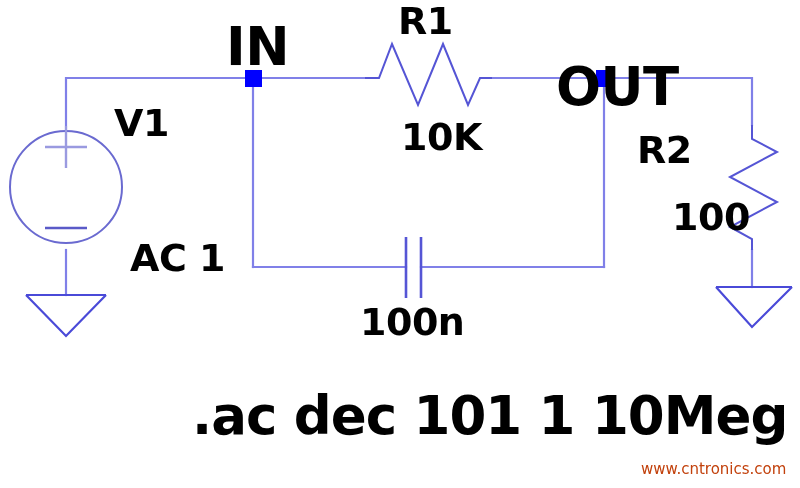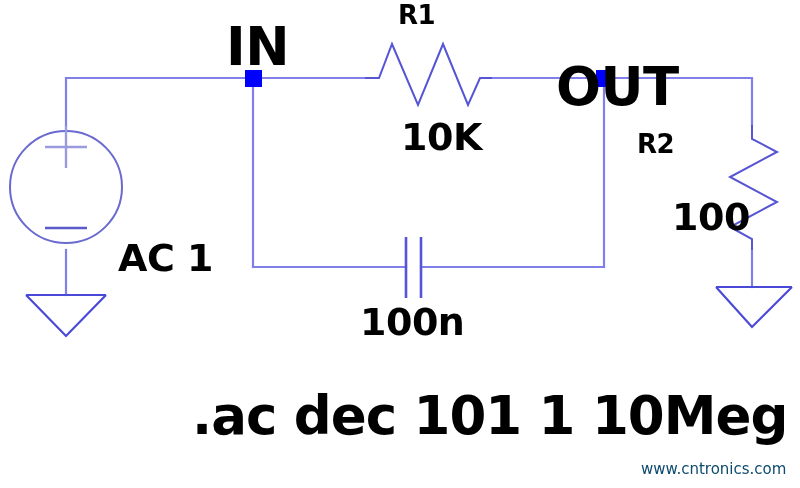--- a/index.html
+++ b/index.html
@@ -32,35 +32,35 @@
     font-weight: bold;
     color: #000000;
     white-space: nowrap;
     line-height: 1;
     letter-spacing: -0.5px;
   }
   .lbl-node {
     font-size: 53px;
   }
   .lbl-ref {
-    font-size: 26px;
+    font-size: 38px;
   }
   .lbl-val {
     font-size: 38px;
   }
   .lbl-directive {
     font-size: 53px;
     letter-spacing: -1px;
   }
   .watermark {
     position: absolute;
     font-family: "DejaVu Sans", sans-serif;
     font-weight: normal;
     font-size: 15px;
-    color: #0c4a6e;
+    color: #c2410c;
     white-space: nowrap;
     letter-spacing: 0px;
   }
 </style>
 </head>
 <body>
 
 <div id="schematic-root">
 
   <svg id="schematic-svg" viewBox="0 0 800 488" xmlns="http://www.w3.org/2000/svg">
@@ -125,22 +125,23 @@
     </g>
 
     <rect x="245" y="70" width="17" height="17" fill="#0000ff"></rect>
     <rect x="596" y="70" width="17" height="17" fill="#0000ff"></rect>
   </svg>
 
   <div class="lbl lbl-node" style="left:226px; top:20px;">IN</div>
 
   <div class="lbl lbl-node" style="left:556px; top:24px;margin-top:36px;">OUT</div>
 
+  <div class="lbl lbl-ref" style="left:114px; top:104px;">V1</div>
 
-  <div class="lbl lbl-val" style="left:118px; top:239px;">AC 1</div>
+  <div class="lbl lbl-val" style="left:130px; top:239px;">AC 1</div>
 
   <div class="lbl lbl-ref" style="left:398px; top:2px;">R1</div>
 
   <div class="lbl lbl-val" style="left:401px; top:118px;">10K</div>
 
 
   <div class="lbl lbl-val" style="left:360px; top:303px;">100n</div>
 
   <div class="lbl lbl-ref" style="left:637px; top:131px;">R2</div>
 

